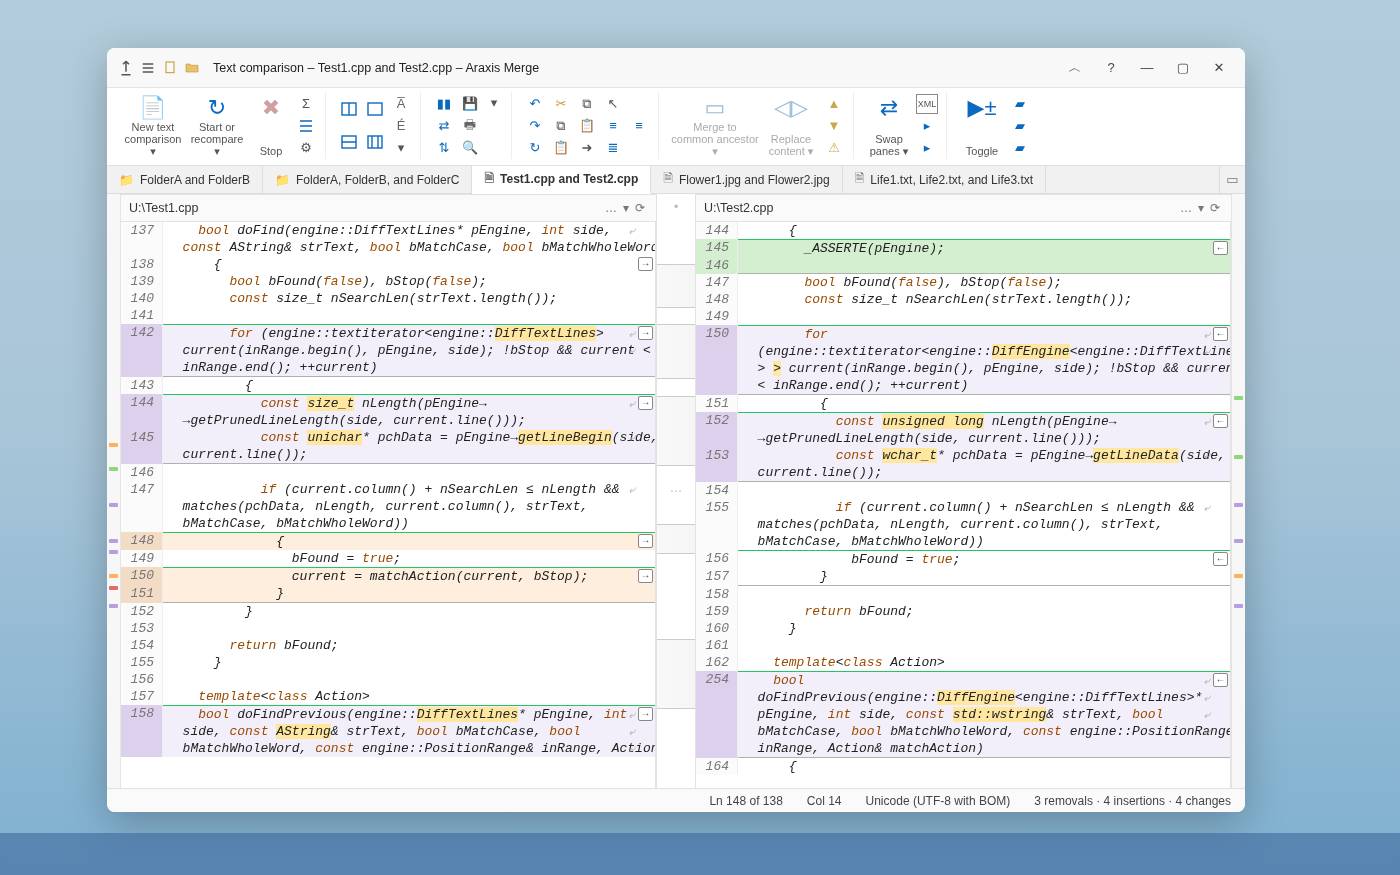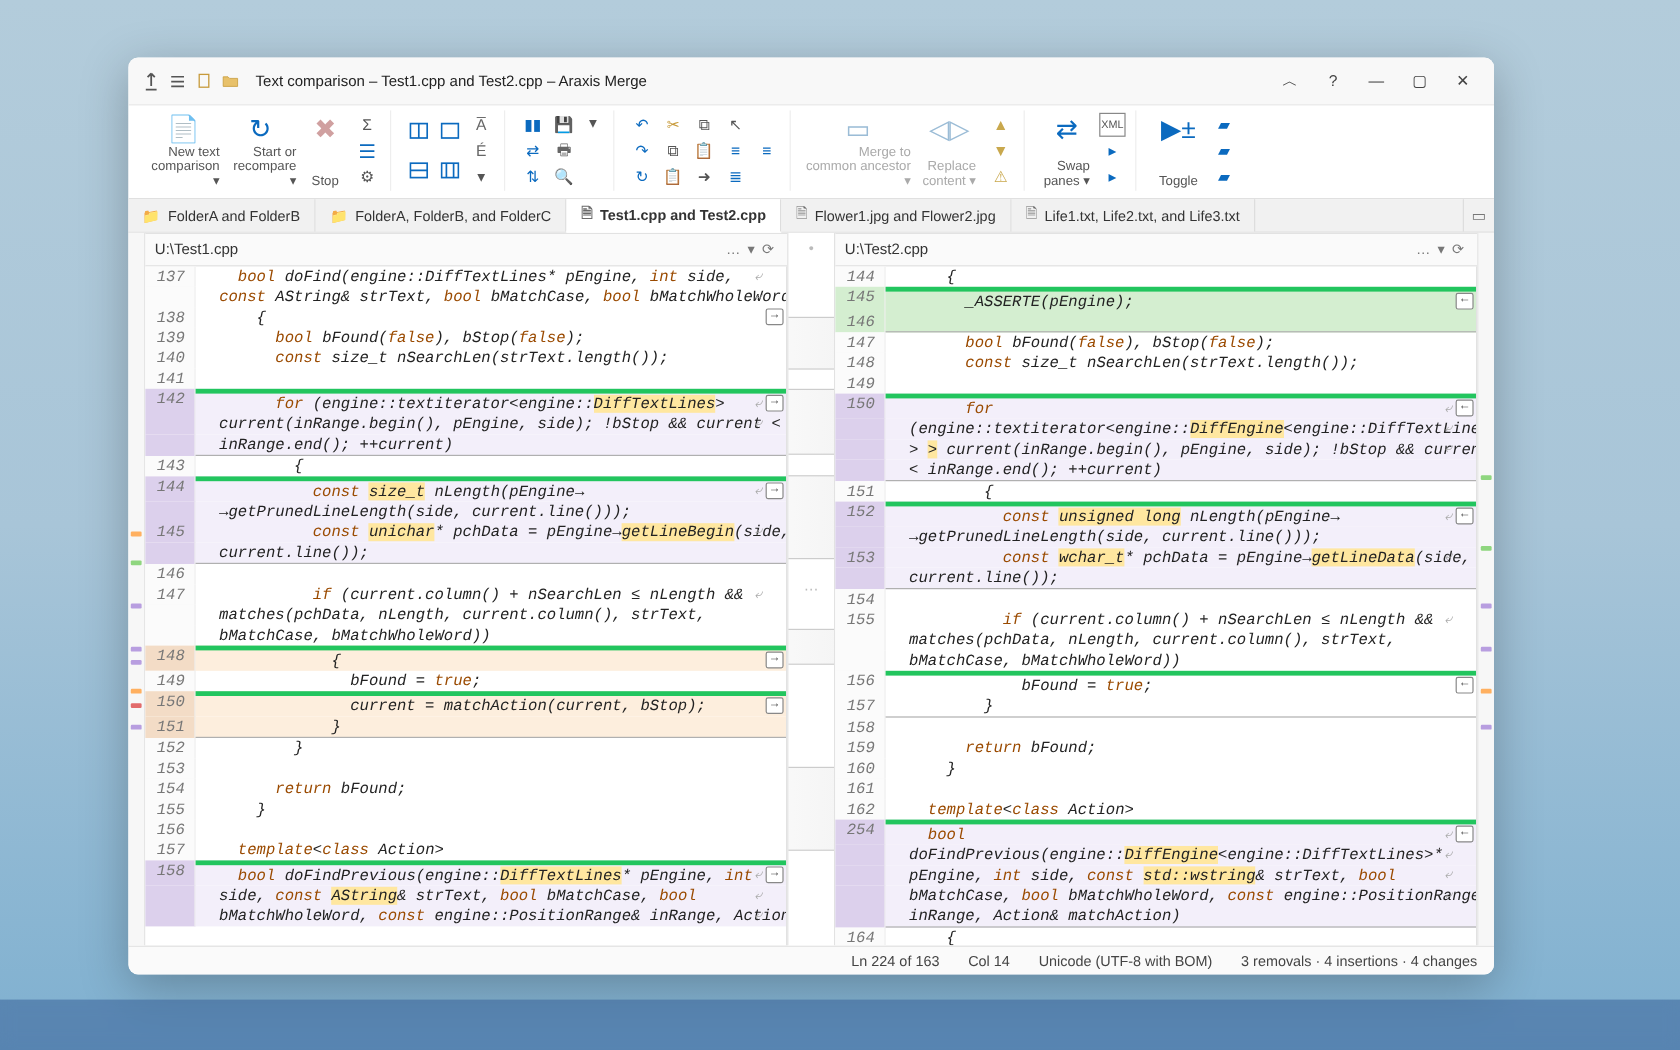--- a/index.html
+++ b/index.html
@@ -42,21 +42,21 @@
   height: 78px;
   display: flex;
   align-items: stretch;
   padding: 4px 8px 6px 8px;
   gap: 4px;
 }
 .rgroup { display: flex; align-items: stretch; border-right: 1px solid #eee; padding: 0 6px; }
 .rgroup:last-child { border-right: none; }
 .rbtn-big { display: flex; flex-direction: column; align-items: center; justify-content: space-between; width: 64px; padding: 2px 2px; color: #1a1a1a; font-size: 11px; }
 .rbtn-big .icn { font-size: 22px; height: 28px; display:flex; align-items:center; justify-content:center; }
-.rbtn-big .lbl { text-align:right; line-height: 12px; color:#555; }
+.rbtn-big .lbl { text-align:center; line-height: 12px; color:#555; }
 .rcol { display:flex; flex-direction:column; justify-content:space-around; padding: 2px 2px; gap:2px;}
 .rsmall { width:22px; height:20px; display:flex; align-items:center; justify-content:center; color:#555; font-size:13px; }
 .rsmall svg { width:16px; height:16px; }
 .tabbar {
   background: #f1f1f1;
   border-bottom: 1px solid #ddd;
   height: 28px;
   display: flex;
   align-items: stretch;
 }
@@ -99,21 +99,21 @@
 }
 .code-content{ position:absolute; inset:0;font-style:italic; }
 .line{ display:flex; align-items:stretch; white-space:pre; }
 .ln{ width:42px; text-align:right; padding-right:8px; color:#777; background:#fbfbfb; border-right:1px solid #eee; user-select:none; flex-shrink:0;}
 .linebody{ flex:1; padding-left:4px; color:#222; position:relative; overflow:hidden;}
 .hl-green .ln, .hl-green .linebody{ background:#d4eed0; }
 .hl-purple .ln{ background:#dcd0ec; }
 .hl-purple .linebody{ background:#f3effa; }
 .hl-orange .ln{ background:#f3dcc6;}
 .hl-orange .linebody{ background:#fdeedd; }
-.box-border .linebody{ border-top:4px solid #22c55e; }
+.box-border .linebody{ border-top:1px solid #22c55e; }
 .box-border-bottom .linebody{ border-bottom:1px solid #b0b0b0; }
 .kw{ color:#9a4a00; }
 .inlinehl{ background:#ffe7a0; }
 .merge-arrow{
   position:absolute; right:2px; top:1px; width:15px; height:14px; border:1px solid #888; border-radius:2px; background:#fff; font-size:10px; line-height:12px; text-align:center; color:#444;
 }
 .wrap-glyph{ position:absolute; right:20px; top:1px; color:#aaa; font-size:11px;}
 .center-strip{
   width:40px;
   background:#fff;
@@ -451,20 +451,20 @@
         <div class="ovmark" style="top: 34%; background: rgb(143, 214, 127);"></div>
         <div class="ovmark" style="top: 44%; background: rgb(143, 214, 127);"></div>
         <div class="ovmark" style="top: 52%; background: rgb(184, 158, 224);"></div>
         <div class="ovmark" style="top: 58%; background: rgb(184, 158, 224);"></div>
         <div class="ovmark" style="top: 64%; background: rgb(255, 176, 96);"></div>
         <div class="ovmark" style="top: 69%; background: rgb(184, 158, 224);"></div>
       </div>
   </div>
 
   <div class="statusbar">
-    <span>Ln 224 of 163</span>
+    <span>Ln 148 of 138</span>
     <span>Col 14</span>
     <span>Unicode (UTF-8 with BOM)</span>
     <span>3 removals · 4 insertions · 4 changes</span>
   </div>
 </div>
 
 <div class="taskbar"></div>
 
 </body></html>

